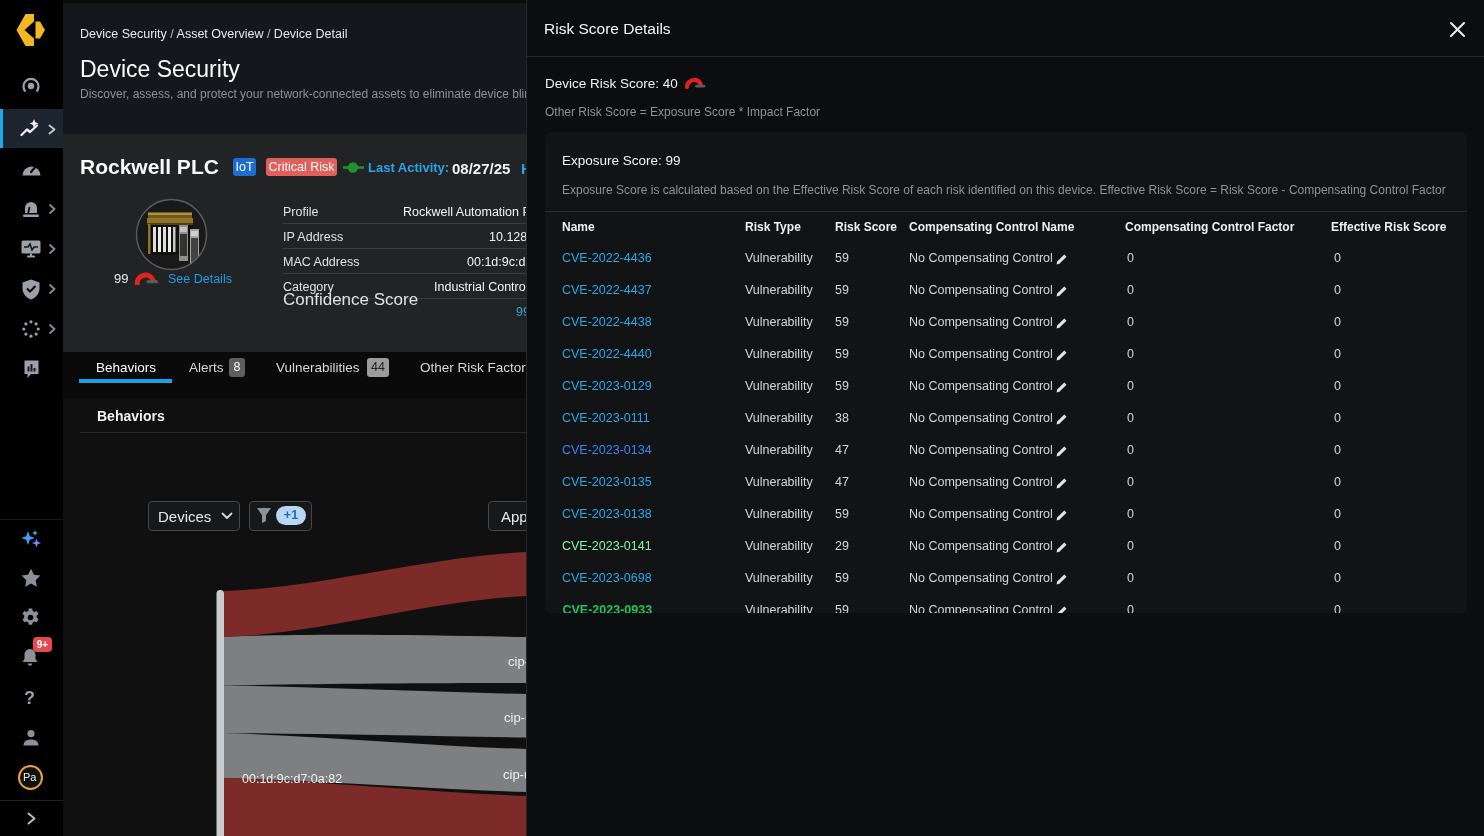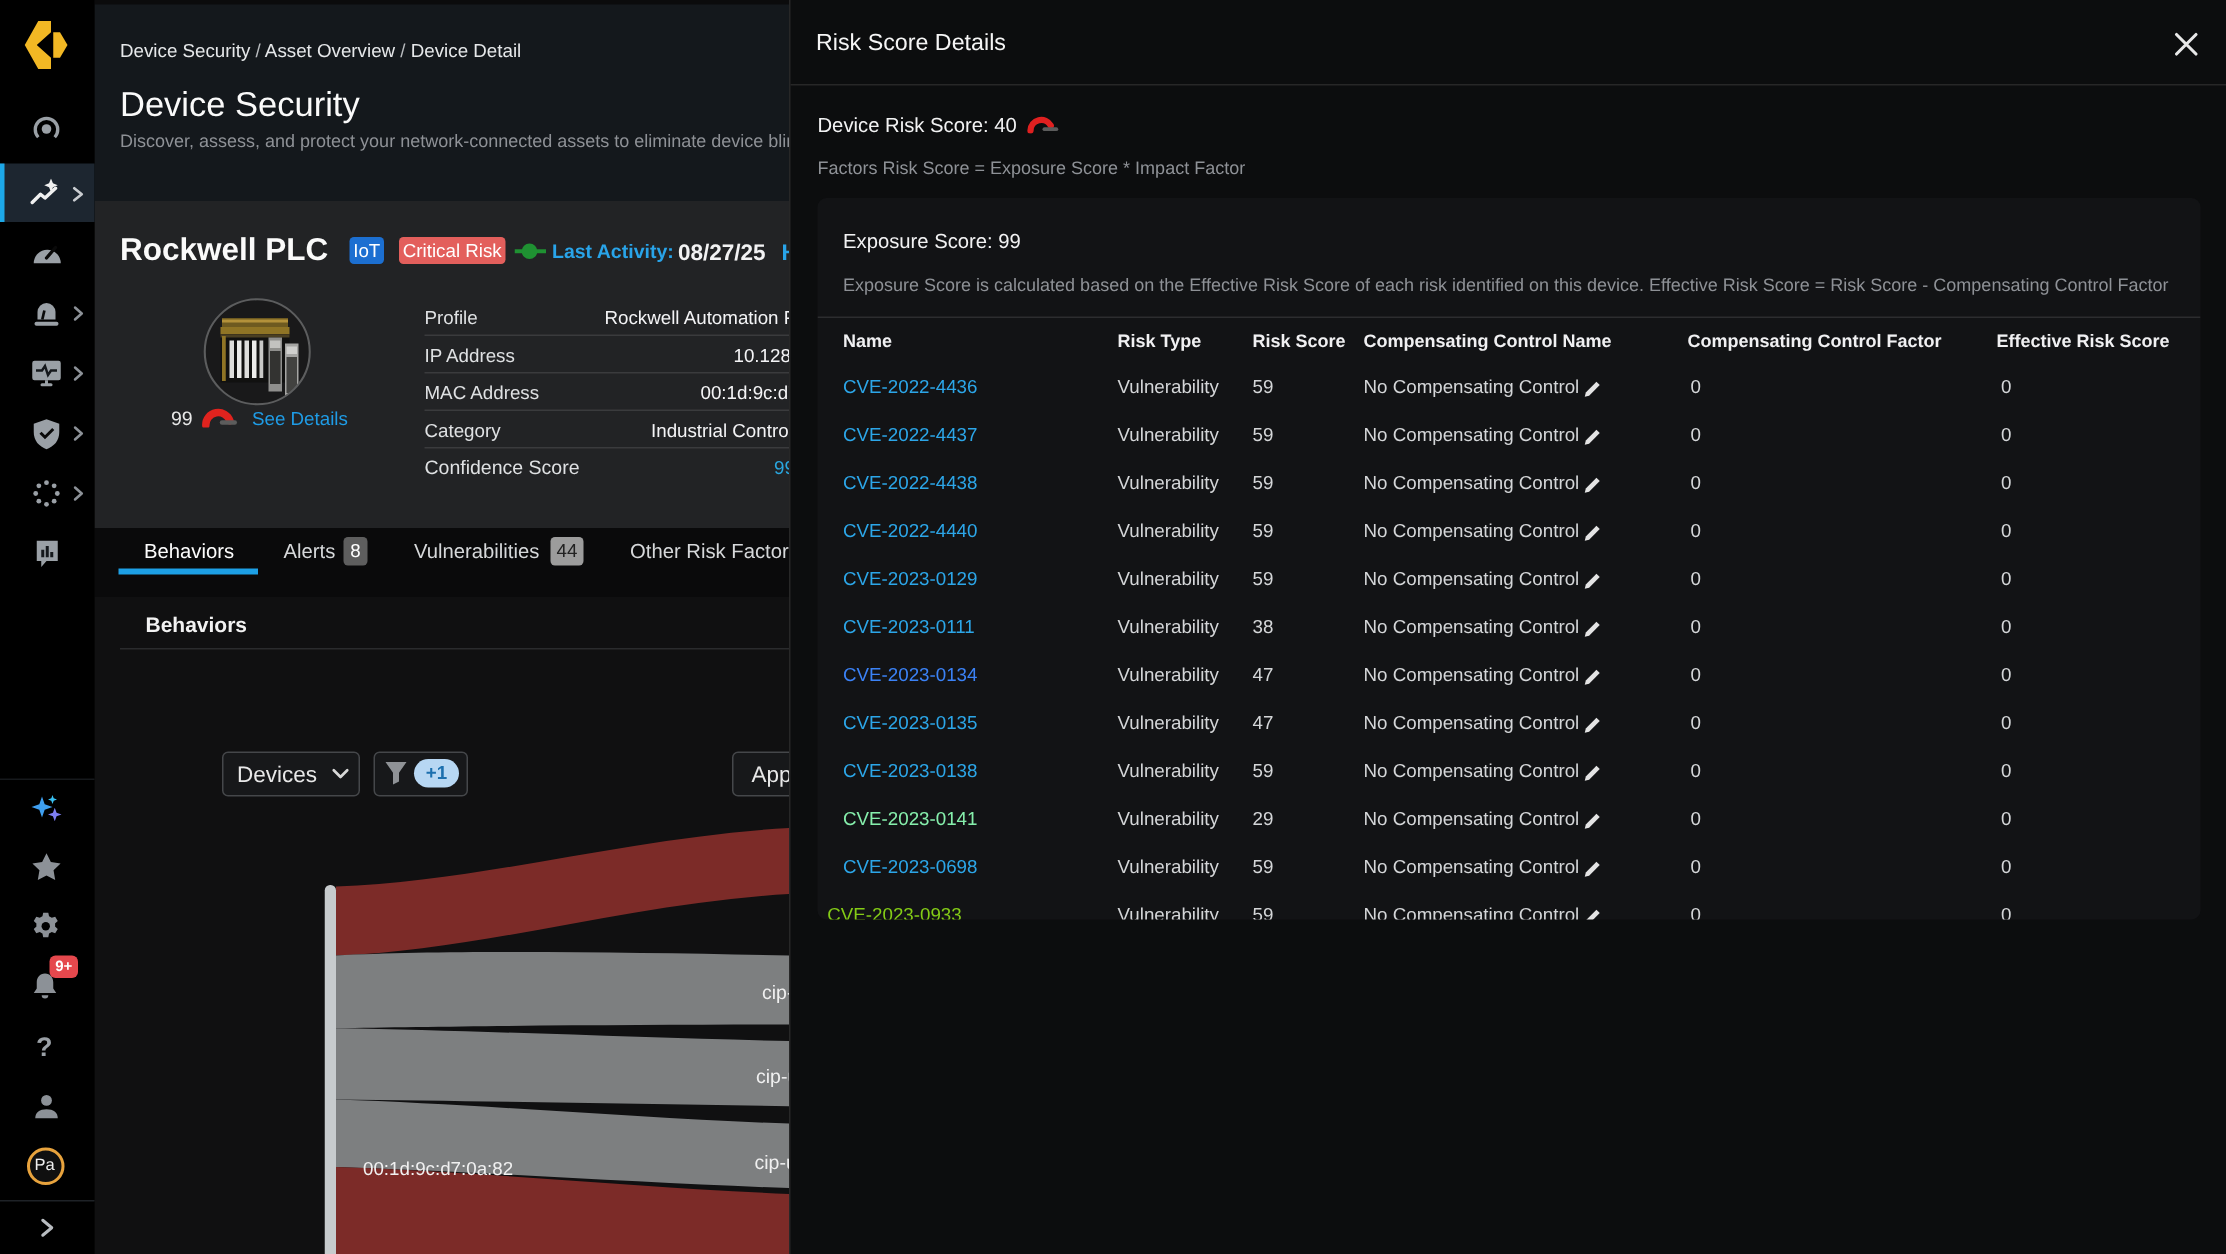--- a/index.html
+++ b/index.html
@@ -72,21 +72,21 @@
   <div class="abs" style="left:283px;top:223px;width:447px;height:1px;background:#3a3b3d;"></div>
   <div class="t" style="left:283px;top:230px;font-size:12.5px;color:#dfe1e3;">IP Address</div>
   <div class="t" style="left:489px;top:230px;font-size:12.5px;color:#f4f4f6;">10.128.0.82</div>
   <div class="abs" style="left:283px;top:248px;width:447px;height:1px;background:#3a3b3d;"></div>
   <div class="t" style="left:283px;top:255px;font-size:12.5px;color:#dfe1e3;">MAC Address</div>
   <div class="t" style="left:467px;top:255px;font-size:12.5px;color:#f4f4f6;">00:1d:9c:d7:0a:82</div>
   <div class="abs" style="left:283px;top:273px;width:447px;height:1px;background:#3a3b3d;"></div>
   <div class="t" style="left:283px;top:280px;font-size:12.5px;color:#dfe1e3;">Category</div>
   <div class="t" style="left:434px;top:280px;font-size:12.5px;color:#f4f4f6;">Industrial Control Systems</div>
   <div class="abs" style="left:283px;top:298px;width:447px;height:1px;background:#3a3b3d;"></div>
-  <div class="t" style="left:283px;top:305px;font-size:13px;color:#dfe1e3;">Confidence Score</div>
+  <div class="t" style="left:283px;top:290px;font-size:17px;color:#dfe1e3;">Confidence Score</div>
   <div class="t" style="left:516px;top:305px;font-size:12.5px;color:#2aa7e0;">99%</div>
 
   <div class="abs" style="left:63px;top:352px;width:1421px;height:32px;background:#0a0a0b;"></div>
   <div class="t" style="left:96px;top:360px;font-size:13.5px;color:#fdfdfd;">Behaviors</div>
   <div class="abs" style="left:79px;top:378.5px;width:93px;height:4px;background:#1da0e6;"></div>
   <div class="t" style="left:189px;top:360px;font-size:13.5px;color:#d6d8da;">Alerts</div>
   <div class="t" style="left:229px;top:358px;width:16px;height:19px;background:#5e5e5e;border-radius:3px;color:#fff;font-size:12.5px;text-align:center;line-height:19px;">8</div>
   <div class="t" style="left:276px;top:360px;font-size:13.5px;color:#d6d8da;">Vulnerabilities</div>
   <div class="t" style="left:367px;top:358px;width:22px;height:19px;background:#9c9c9c;border-radius:3px;color:#222;font-size:12.5px;text-align:center;line-height:19px;">44</div>
   <div class="t" style="left:420px;top:360px;font-size:13.5px;color:#d6d8da;">Other Risk Factors</div>
@@ -248,21 +248,21 @@
     <svg class="abs" style="left:922px;top:21px;" width="17" height="17" viewBox="0 0 17 17">
       <path d="M2 2 L15 15 M15 2 L2 15" stroke="#e8e8e8" stroke-width="2.1" stroke-linecap="round"></path>
     </svg>
     <div class="abs" style="left:0;top:56px;width:958px;height:1px;background:#272727;"></div>
 
     <div class="t" style="left:18px;top:76px;font-size:13.5px;color:#f2f2f3;">Device Risk Score: 40</div>
     <svg class="abs" style="left:157px;top:75px;" width="22" height="14" viewBox="0 0 22 14">
       <path d="M 3 12 A 7.2 7.2 0 0 1 16.5 8.7" fill="none" stroke="#e02020" stroke-width="4.2" stroke-linecap="round"></path>
       <rect x="11" y="9.8" width="10.5" height="2.6" rx="1.3" fill="#5c5c5c"></rect>
     </svg>
-    <div class="t gray" style="left:18px;top:106px;font-size:12px;">Factors Risk Score = Exposure Score * Impact Factor</div>
+    <div class="t gray" style="left:18px;top:106px;font-size:12px;">Other Risk Score = Exposure Score * Impact Factor</div>
 
     <div class="abs" style="left:17.5px;top:131.5px;width:922px;height:481px;background:#121315;border-radius:6px;overflow:hidden;">
 
       <div class="t" style="left:17.5px;top:21px;font-size:13.5px;color:#f2f2f3;">Exposure Score: 99</div>
       <div class="t gray" style="left:17.5px;top:52px;font-size:12px;">Exposure Score is calculated based on the Effective Risk Score of each risk identified on this device. Effective Risk Score = Risk Score - Compensating Control Factor</div>
       <div class="abs" style="left:0;top:79px;width:922px;height:1px;background:#2c2d2f;"></div>
       <div style="position:absolute;top:88px;left:0;width:922px;height:20px;font-size:12px;font-weight:bold;color:#f0f0f2;">
         <span style="position:absolute;left:17.5px;">Name</span>
         <span style="position:absolute;left:200.5px;">Risk Type</span>
         <span style="position:absolute;left:290.5px;">Risk Score</span>
@@ -385,21 +385,21 @@
         <span style="position:absolute;left:200.5px;">Vulnerability</span>
         <span style="position:absolute;left:290.5px;">59</span>
         <span style="position:absolute;left:364.5px;">No Compensating Control</span>
         <svg style="position:absolute;left:510px;top:2px;" width="13" height="13" viewBox="0 0 13 13">
             <path d="M1.5 11.5 L2.2 8.6 L9.3 1.5 L11.5 3.7 L4.4 10.8 Z" fill="#e4e4e4"></path>
           </svg>
         <span style="position:absolute;left:582.5px;">0</span>
         <span style="position:absolute;left:789.5px;">0</span>
       </div>
       <div style="position:absolute;top:471.5px;left:0;width:922px;height:18px;font-size:12.5px;color:#d4d6d8;">
-        <span style="position:absolute;left:7px;color:#84cc16;">CVE-2023-0933</span>
+        <span style="position:absolute;left:18px;color:#22c55e;font-weight:bold;">CVE-2023-0933</span>
         <span style="position:absolute;left:200.5px;">Vulnerability</span>
         <span style="position:absolute;left:290.5px;">59</span>
         <span style="position:absolute;left:364.5px;">No Compensating Control</span>
         <svg style="position:absolute;left:510px;top:2px;" width="13" height="13" viewBox="0 0 13 13">
             <path d="M1.5 11.5 L2.2 8.6 L9.3 1.5 L11.5 3.7 L4.4 10.8 Z" fill="#e4e4e4"></path>
           </svg>
         <span style="position:absolute;left:582.5px;">0</span>
         <span style="position:absolute;left:789.5px;">0</span>
       </div>
     </div>

